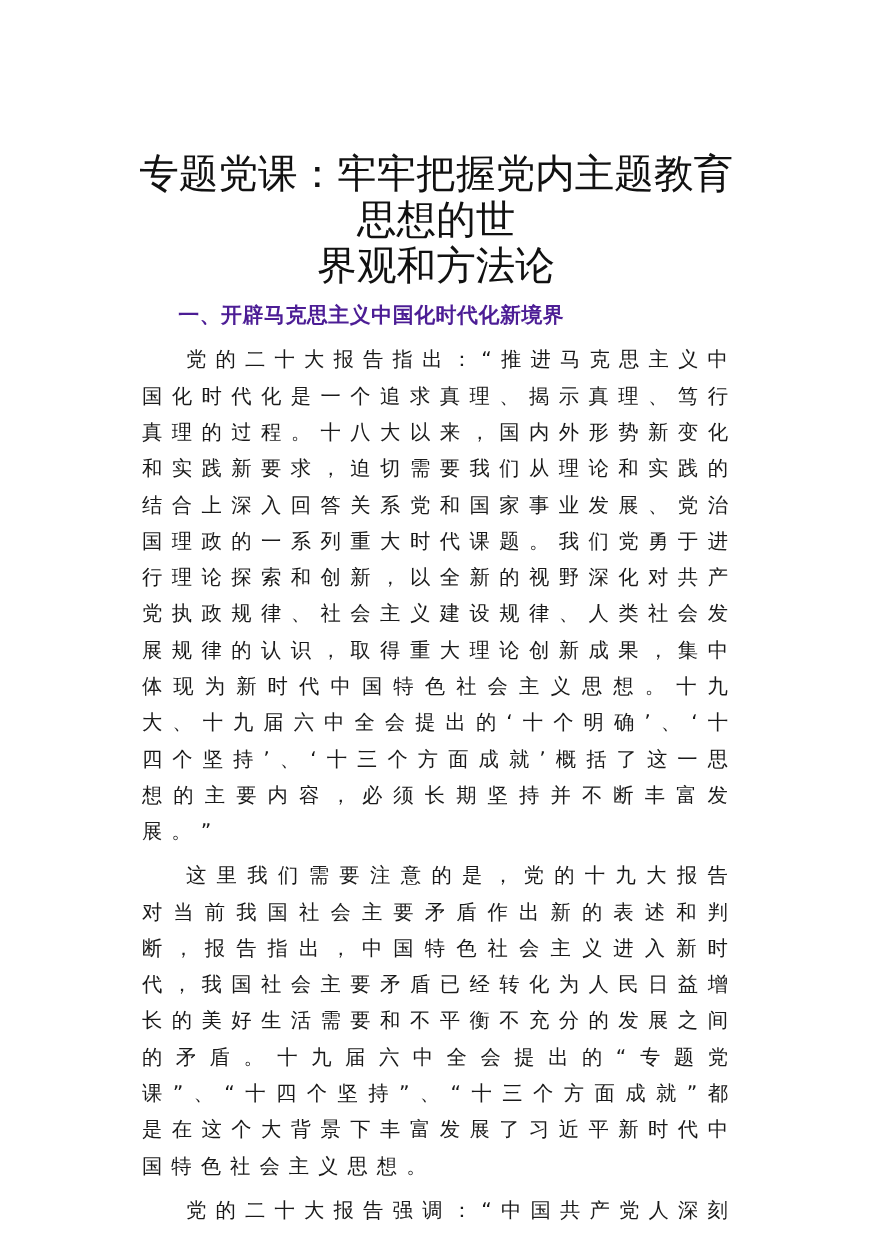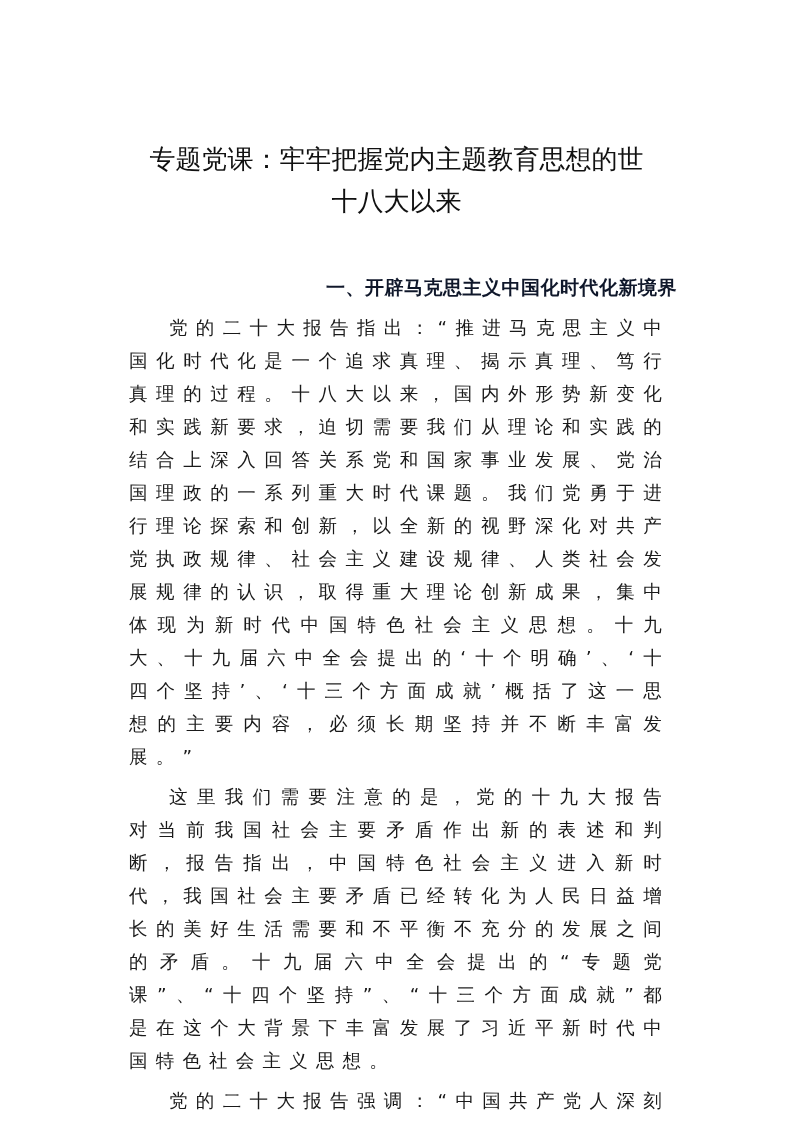--- a/index.html
+++ b/index.html
@@ -5,46 +5,46 @@
     html, body { margin: 0; padding: 0; background: #ffffff; }
     body { width: 793px; height: 1122px; position: relative; overflow: hidden; }
     .page {
       position: absolute; left: 0; top: 0; width: 793px; height: 1122px;
       background: #ffffff; color: #111111;
     }
     .title {
       position: absolute; left: 110px; width: 573px; top: 138px;
       text-align: center;
       font-family: "DejaVu Serif", "Liberation Serif", serif;
-      font-size: 26px; line-height: 42px; font-weight: normal;
+      font-size: 36px; line-height: 42px; font-weight: normal;
       color: #111;
       letter-spacing: 0px;
     }
     .body-text {
       position: absolute; left: 122px; width: 555px; top: 271px;
       font-family: "DejaVu Sans", "Liberation Sans", sans-serif;
       font-size: 18.5px; line-height: 33px; color: #1a1a1a;
     }
     .heading {
       font-weight: bold; font-size: 19px; margin: 0;
-      padding-left: 40px; letter-spacing: 0.5px; color: #0f172a; text-align: right;
+      padding-left: 40px; letter-spacing: 0.5px; color: #4c1d95;
     }
     .para {
       margin: 7px; text-indent: 40px; letter-spacing: 8.2px;
       text-align: justify; word-break: break-all;
     }
     .para.gap { margin-top: 0; }
   </style>
 </head>
 <body>
 
 <div class="page">
   <div class="title">
     <div>专题党课：牢牢把握党内主题教育思想的世</div>
-    <div>十八大以来</div>
+    <div>界观和方法论</div>
   </div>
 
   <div class="body-text">
     <p class="heading">一、开辟马克思主义中国化时代化新境界</p>
     <p class="para">党的二十大报告指出：“推进马克思主义中国化时代化是一个追求真理、揭示真理、笃行真理的过程。十八大以来，国内外形势新变化和实践新要求，迫切需要我们从理论和实践的结合上深入回答关系党和国家事业发展、党治国理政的一系列重大时代课题。我们党勇于进行理论探索和创新，以全新的视野深化对共产党执政规律、社会主义建设规律、人类社会发展规律的认识，取得重大理论创新成果，集中体现为新时代中国特色社会主义思想。十九大、十九届六中全会提出的‘十个明确’、‘十四个坚持’、‘十三个方面成就’概括了这一思想的主要内容，必须长期坚持并不断丰富发展。”</p>
     <p class="para">这里我们需要注意的是，党的十九大报告对当前我国社会主要矛盾作出新的表述和判断，报告指出，中国特色社会主义进入新时代，我国社会主要矛盾已经转化为人民日益增长的美好生活需要和不平衡不充分的发展之间的矛盾。十九届六中全会提出的“专题党课”、“十四个坚持”、“十三个方面成就”都是在这个大背景下丰富发展了习近平新时代中国特色社会主义思想。</p>
     <p class="para gap">党的二十大报告强调：“中国共产党人深刻认识到，只有把马克思主义基本原理同中国具体实际相结合、同中华优</p>
   </div>
 </div>
 

